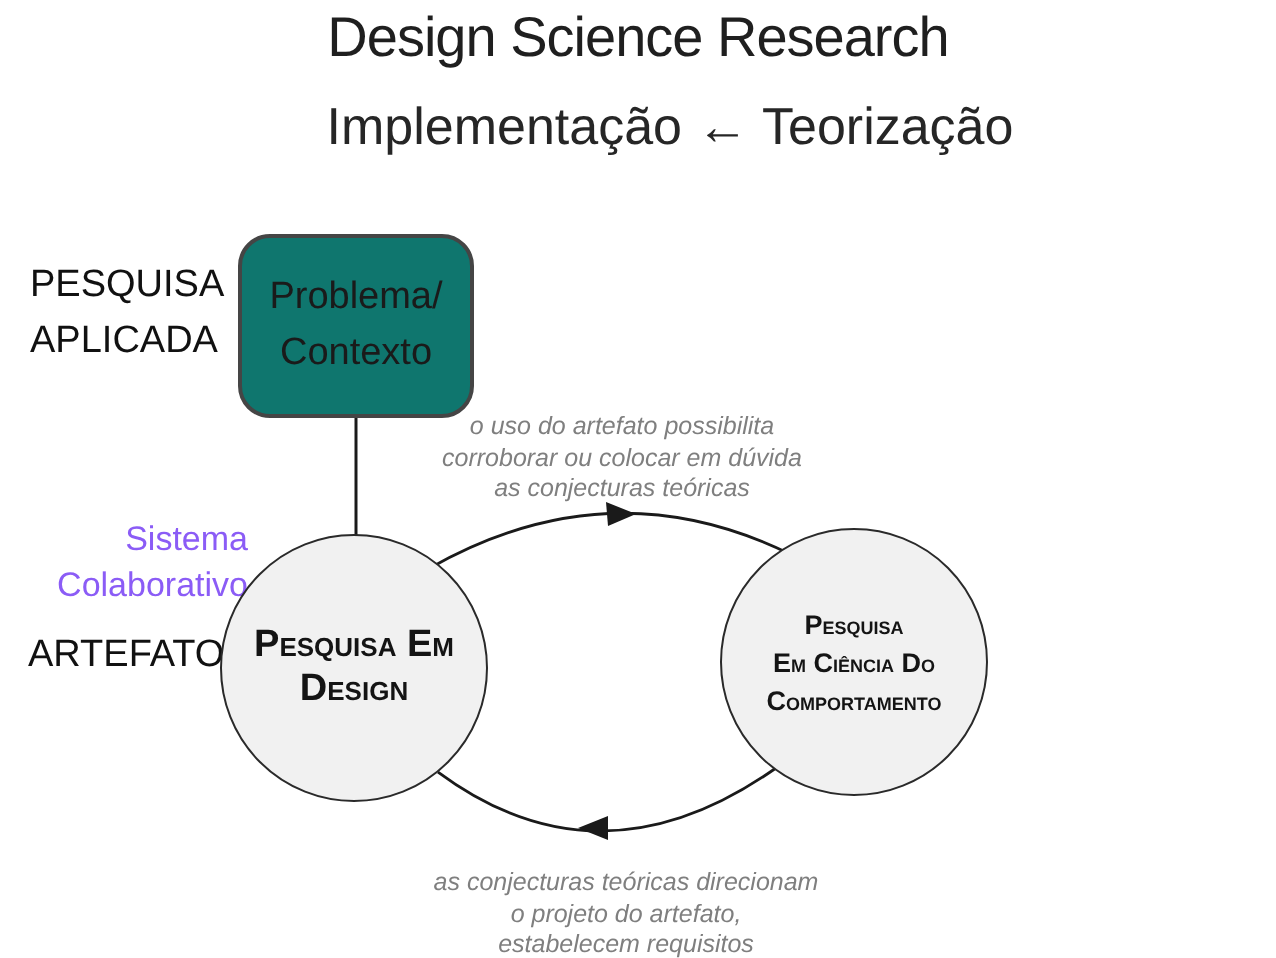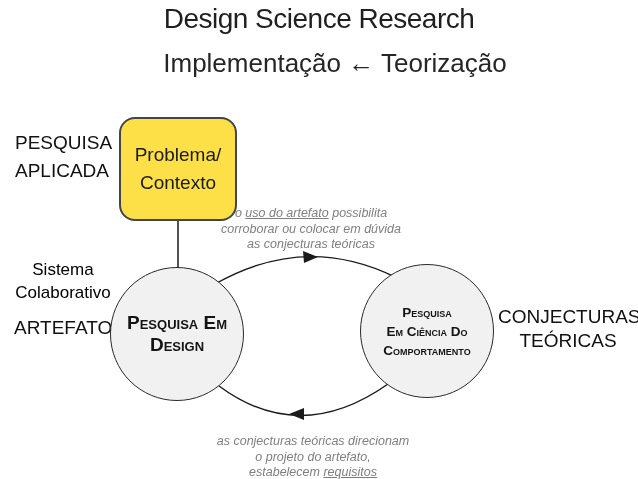--- a/index.html
+++ b/index.html
@@ -9,42 +9,42 @@
   }
   .abs{position:absolute;}
   .pre{white-space:pre-line;}
 
   .title{top:3px;left:0;width:638px;text-align:center;font-size:28px;
          letter-spacing:-0.5px;color:#1f1f1f;}
   .subtitle{top:48px;left:16px;width:638px;text-align:center;font-size:26px;color:#262626;}
 
   .pesquisa-aplicada{left:15px;top:129px;font-size:19px;line-height:28px;color:#111;}
   .artefato{left:14px;top:317px;font-size:19px;color:#111;text-align:right;}
-  .sistema{left:2px;top:258px;width:122px;text-align:center;font-size:17px;line-height:23px;color:#000000;}
+  .sistema{left:2px;top:258px;width:122px;text-align:right;font-size:17px;line-height:23px;color:#8b5cf6;}
   .green-right{left:503px;top:209px;width:134px;text-align:center;font-size:17px;line-height:22px;color:#6CA24E;}
   .conjecturas{left:498px;top:305px;width:140px;text-align:center;font-size:19px;line-height:24px;color:#111;}
 
   .node-box{
-    left:119px;top:117px;width:118px;height:104px;box-sizing:border-box;
-    background:#fde047;border:2px solid #454545;border-radius:16px;
+    left:119px;top:117px;width:118px;height:92px;box-sizing:border-box;
+    background:#0f766e;border:2px solid #454545;border-radius:16px;
     display:flex;align-items:center;justify-content:center;text-align:center;
     font-size:19px;line-height:28px;color:#1a1a1a;z-index:2;
   }
   .circle{
     box-sizing:border-box;border-radius:50%;background:#f1f1f1;border:1.5px solid #2a2a2a;
     display:flex;align-items:center;justify-content:center;text-align:center;
     font-weight:bold;font-variant:small-caps;color:#141414;z-index:2;
   }
   .circle.design{left:110px;top:267px;width:134px;height:134px;font-size:19px;line-height:22px;}
   .circle.behavior{left:360px;top:264px;width:134px;height:134px;font-size:13.5px;line-height:19px;}
 
   .annotation{font-style:italic;color:#7f7f7f;text-align:center;font-size:12.5px;line-height:15.5px;z-index:3;}
   .ann-top{left:191px;top:206px;width:240px;}
   .ann-bottom{left:193px;top:434px;width:240px;}
-  .u{text-decoration:underline;}
+  .u{}
 
   svg.arrows{position:absolute;left:0;top:0;z-index:1;}
 </style>
 </head>
 <body>
 
 <div class="slide">
 
   <svg class="arrows" width="638" height="479" viewBox="0 0 638 479">
 
@@ -66,22 +66,20 @@
 
   <div class="abs title">Design Science Research</div>
   <div class="abs subtitle">Implementação ← Teorização</div>
 
   <div class="abs pre pesquisa-aplicada">PESQUISA
 APLICADA</div>
   <div class="abs pre sistema">Sistema
 Colaborativo</div>
   <div class="abs artefato">ARTEFATO</div>
 
-  <div class="abs pre conjecturas">CONJECTURAS
-TEÓRICAS</div>
 
   <div class="abs pre node-box">Problema/
 Contexto</div>
   <div class="abs pre circle design">Pesquisa Em
 Design</div>
   <div class="abs pre circle behavior">Pesquisa
 Em Ciência Do
 Comportamento</div>
 
   <div class="abs annotation ann-top">

